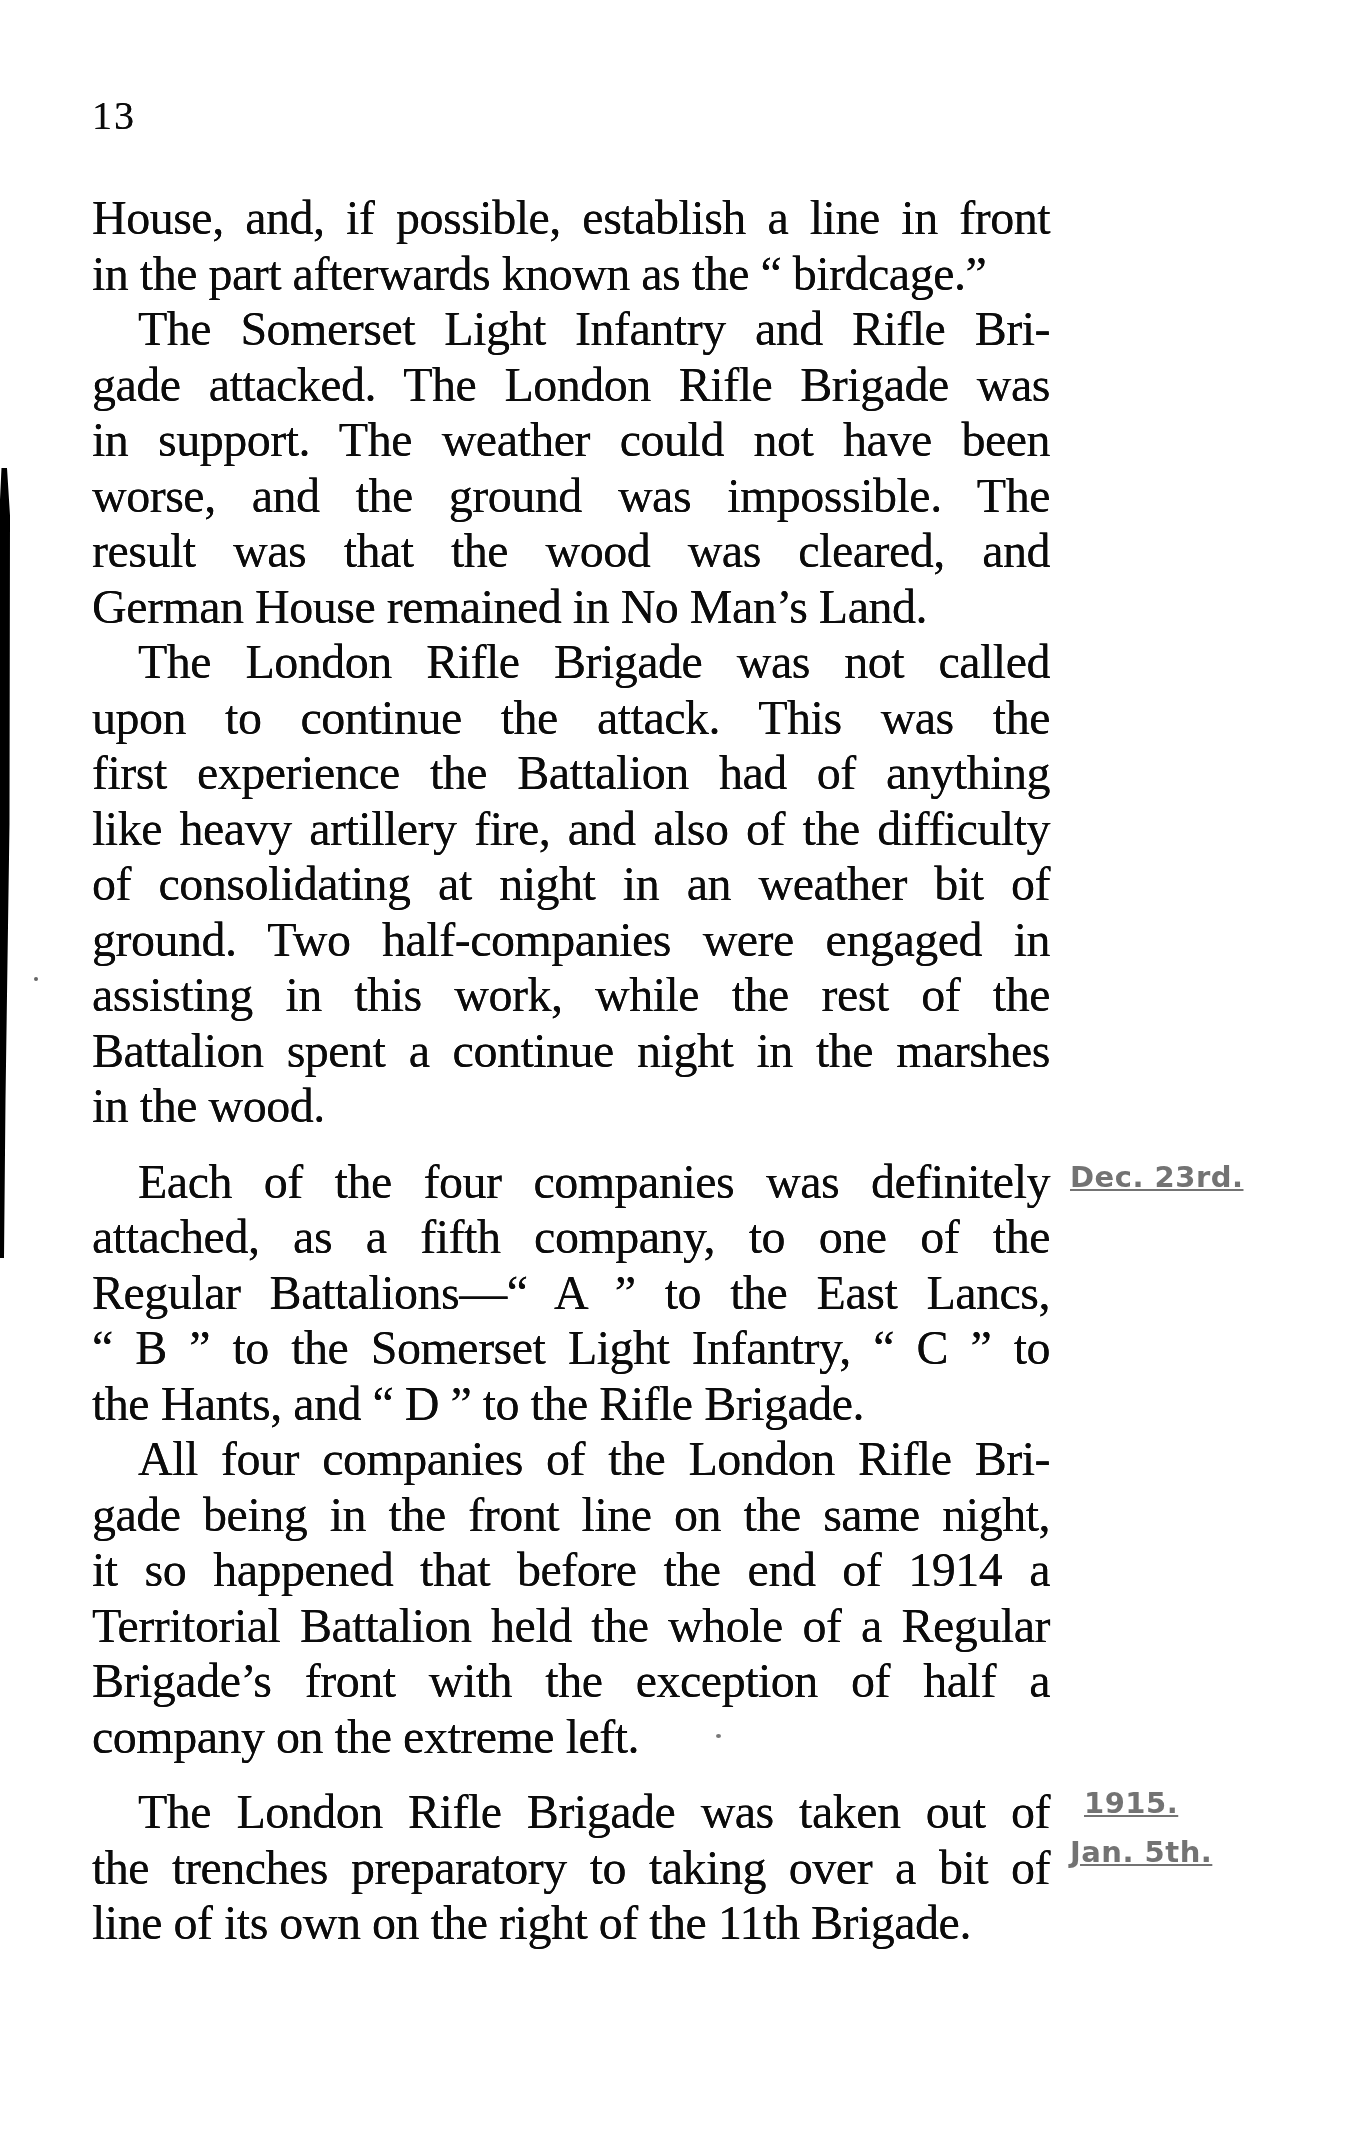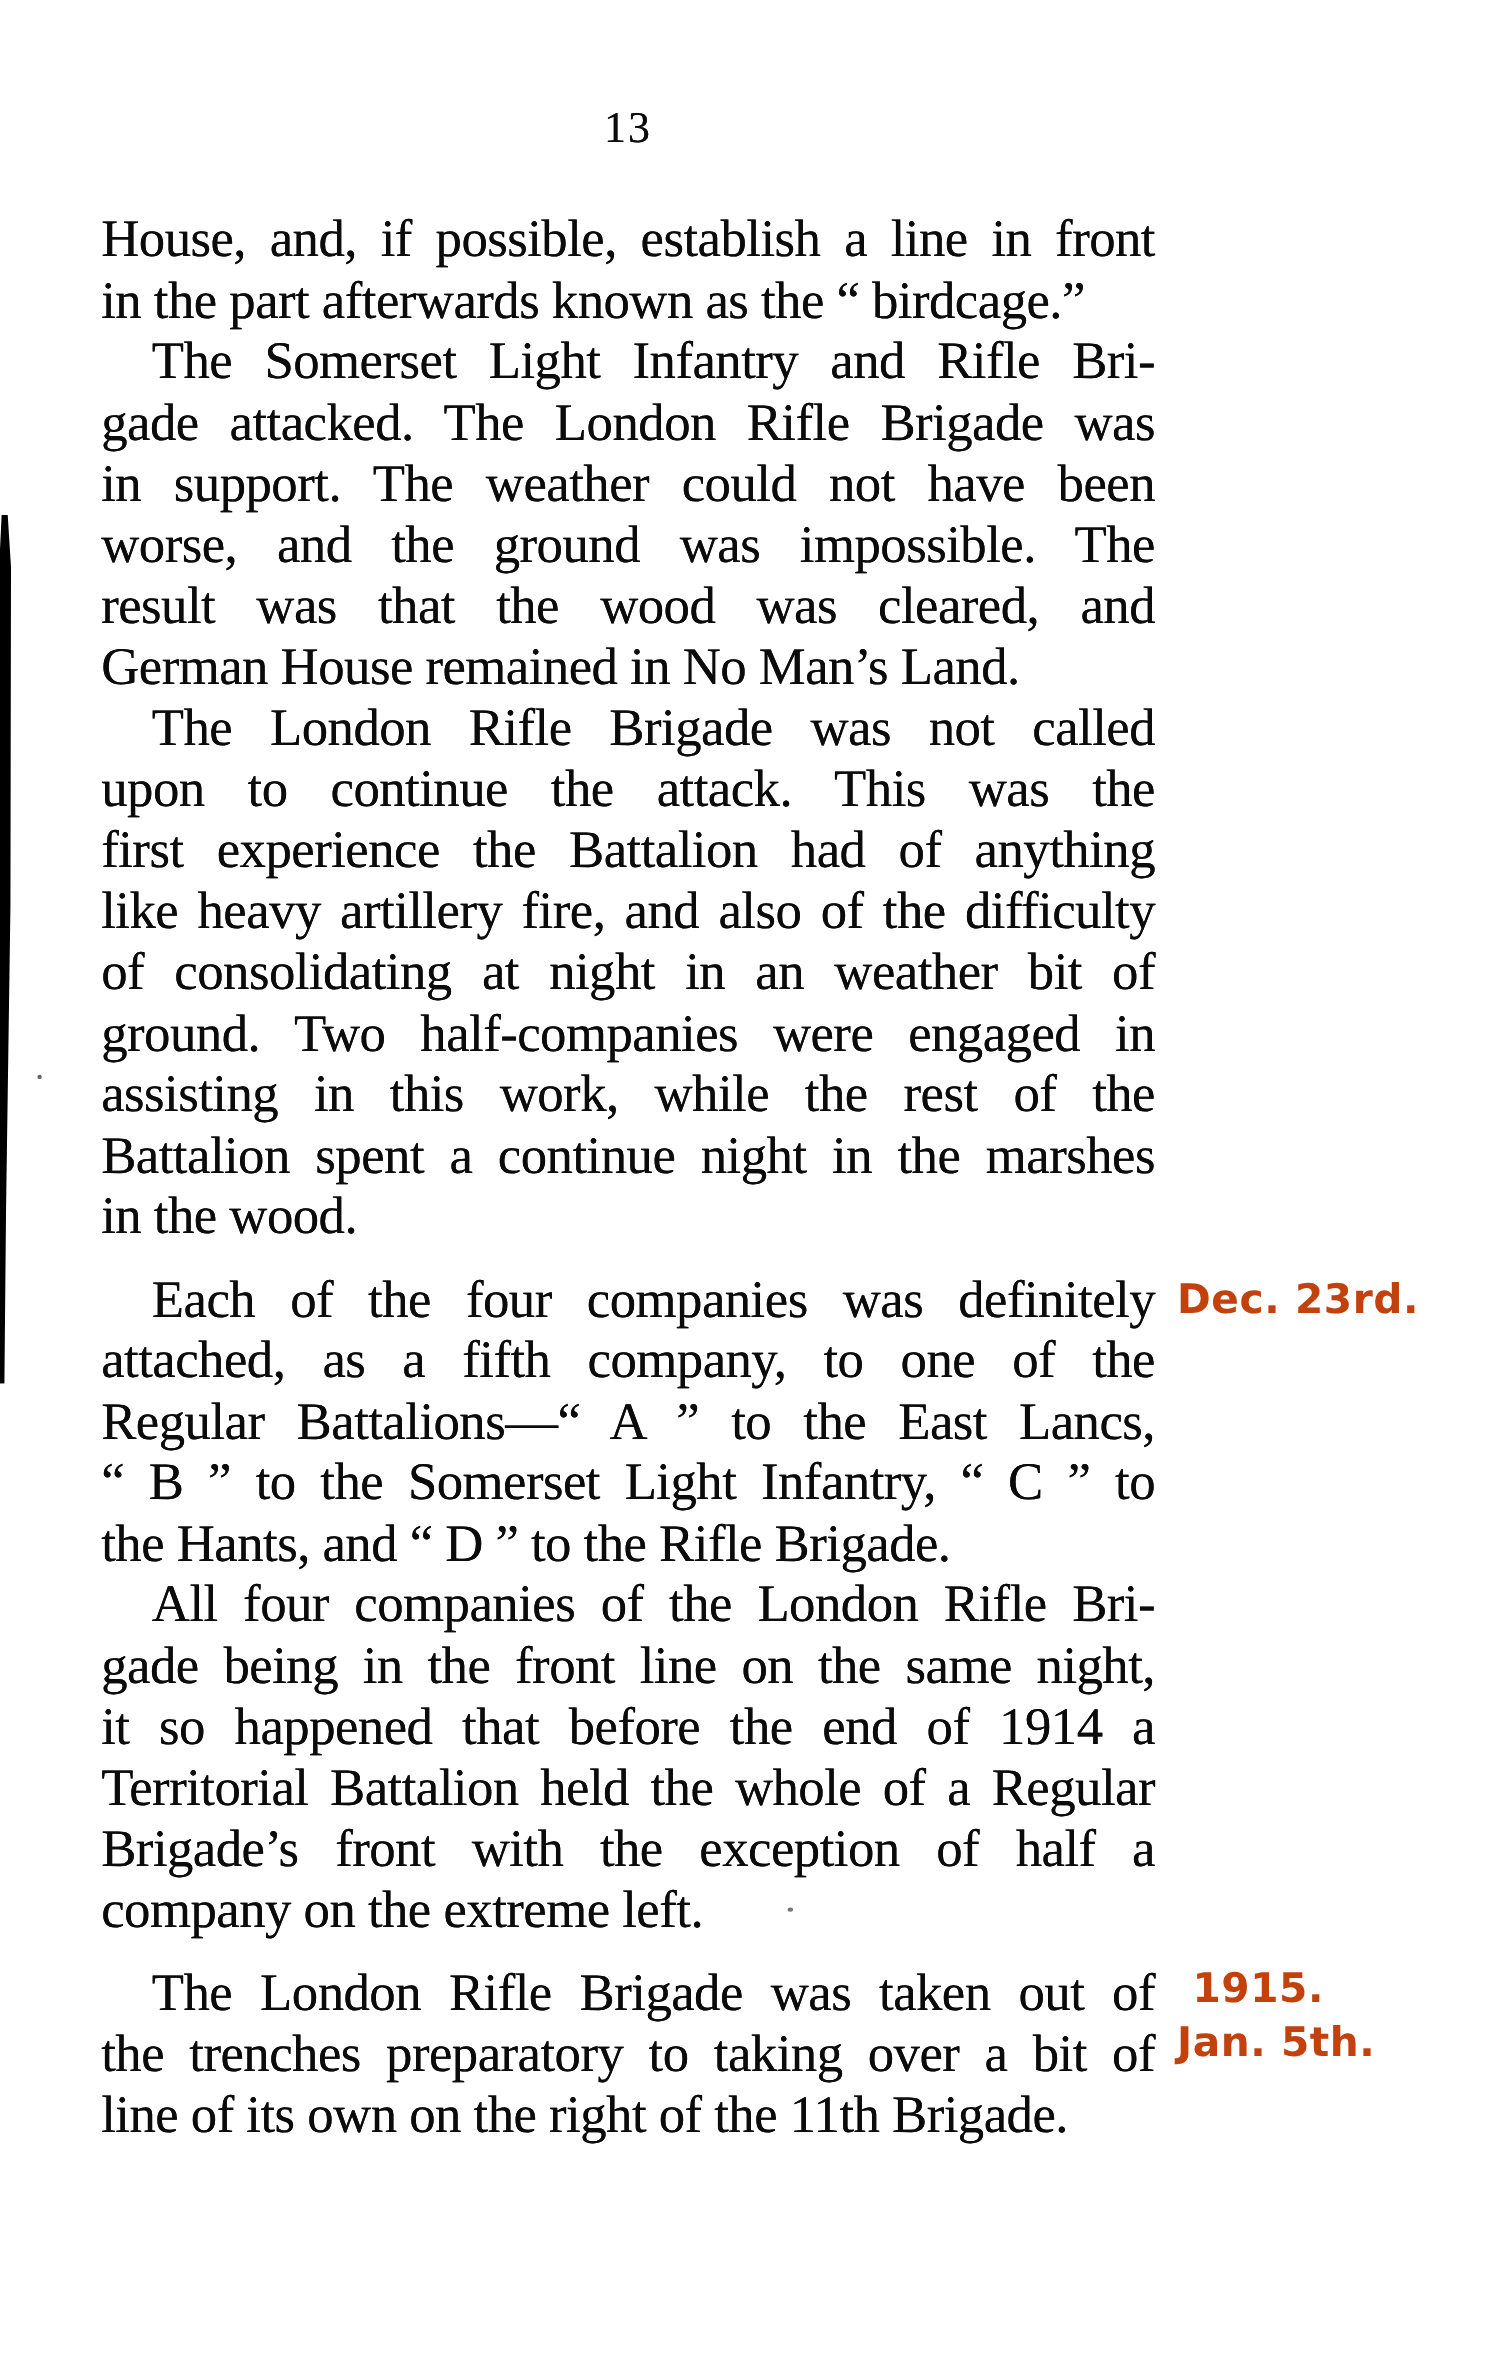--- a/index.html
+++ b/index.html
@@ -15,21 +15,20 @@
     color: #0b0b0b;
     overflow: hidden;
   }
 
   
   .page-number {
     position: absolute;
     top: 92px;
     left: 92px;
     width: 958px;
-    text-align: center;
     font-size: 40px;
     letter-spacing: 2px;
     text-shadow: 0 0 0.6px rgba(0,0,0,0.9);
   }
 
   
   .text-block {
     position: absolute;
     left: 92px;
     top: 190px;
@@ -51,25 +50,26 @@
 
   .paragraph.indent .line:first-child { text-indent: 46px; }
   .paragraph.section-break { margin-top: 20px; }
 
   
   .margin-note {
     position: absolute;
     left: 1070px;
     font-family: "DejaVu Sans", sans-serif;
     font-weight: bold;
-    font-size: 37px;
+    font-size: 29px;
     line-height: 1;
     letter-spacing: 0.5px;
-    color: #c2410c;
+    color: #737373;
     white-space: nowrap;
+    text-decoration: underline;
   }
   .note-dec23 { top: 1163px; }
   .note-1915  { top: 1789px; margin-left: 14px; }
   .note-jan5  { top: 1838px; }
 
   
   .scan-line {
     position: absolute;
     left: 0;
     top: 468px;

